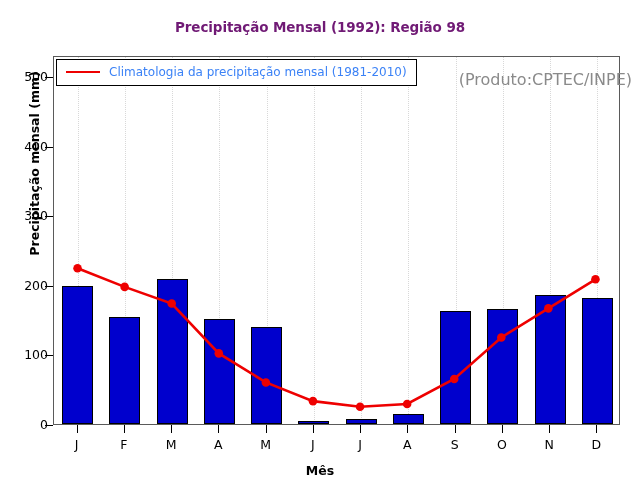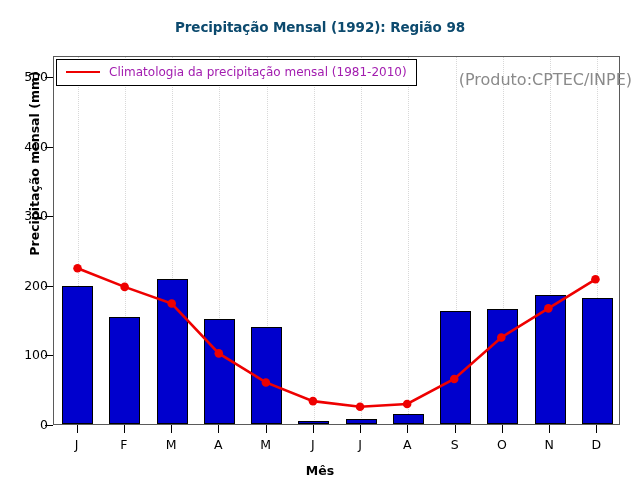--- a/index.html
+++ b/index.html
@@ -21,21 +21,21 @@
   }
   
   #chart-title {
     position: absolute;
     left: 0;
     top: 19px;
     width: 640px;
     text-align: center;
     font-size: 13.5px;
     font-weight: bold;
-    color: #0c4a6e;
+    color: #701a75;
     letter-spacing: -0.1px;
   }
   
   #plot-area {
     position: absolute;
     left: 53px;
     top: 56px;
     width: 567px;
     height: 369px;
     box-sizing: border-box;
@@ -128,21 +128,21 @@
     background: #ffffff;
     border: 1.2px solid #000000;
   }
   #legend-swatch {
     width: 34px;
     height: 0;
     border-top: 2.4px solid #ee0000;
   }
   #legend-label {
     font-size: 12px;
-    color: #a21caf;
+    color: #3b82f6;
     white-space: nowrap;
   }
   
   #source-note {
     position: absolute;
     right: 8px;
     top: 70px;
     font-size: 16px;
     color: #8a8a8a;
     white-space: nowrap;

